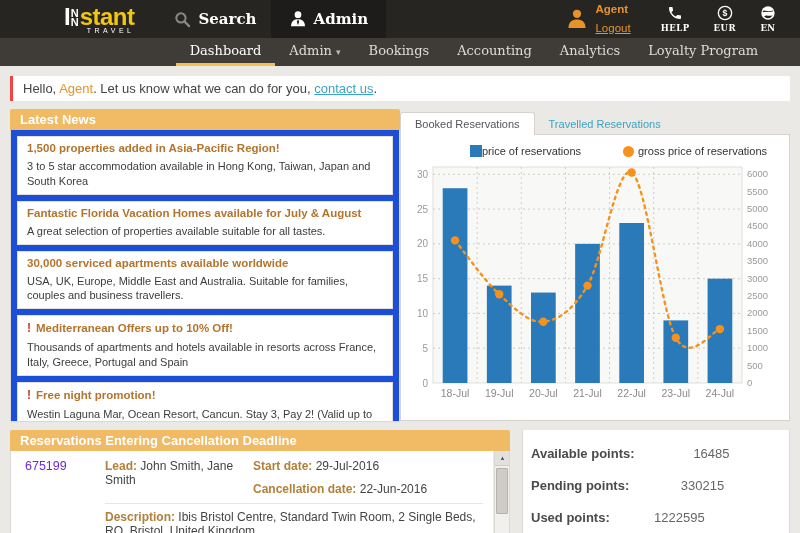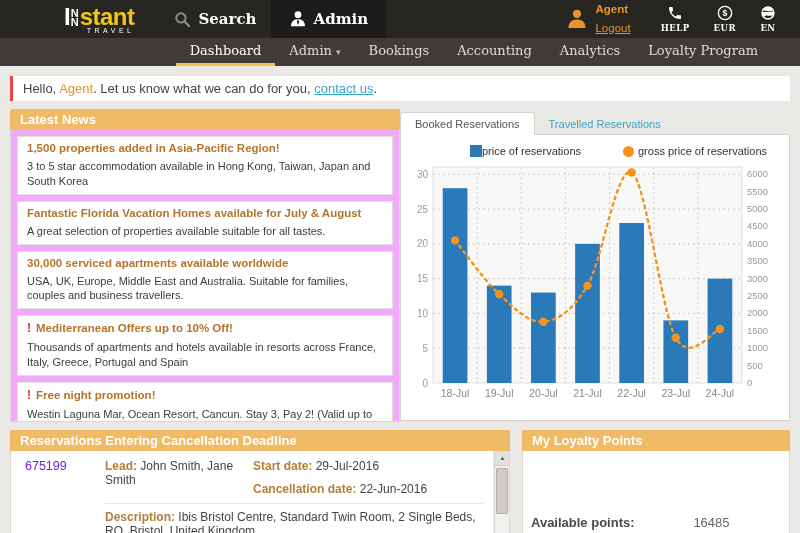--- a/index.html
+++ b/index.html
@@ -38,21 +38,21 @@
   .greeting { background:#fff; border-left:3px solid #ef4444; padding:5px 10px; font-size:13px; color:#444; white-space:pre-wrap; }
   .greeting .agent-hl { color:#e8932a; }
   .greeting a { color:#3aa3c4; cursor:pointer; text-decoration:underline; }
 
   .content-row { display:flex; gap:0; margin-top:8px; align-items:flex-start; }
 
   .panel-head { background:#f1ba64; color:#fff; font-weight:700; font-size:13px; padding:4px 10px; border-radius:2px 2px 0 0; height:21px; line-height:13px; }
 
   
   .news-panel { width:390px; }
-  .news-body { background:#f0abfc; border:1px solid #dcd9d5; border-top:none; height:292px; padding:6px; display:flex; flex-direction:column; gap:6px; overflow:hidden; }
+  .news-body { background:#1d4ed8; border:1px solid #dcd9d5; border-top:none; height:292px; padding:6px; display:flex; flex-direction:column; gap:6px; overflow:hidden; }
   .news-card { background:#fff; border:1px solid #e3e0dc; padding:5px 9px; }
   .news-title { color:#b5742c; font-weight:700; font-size:11.5px; }
   .news-text { color:#3c3c3c; font-size:11px; line-height:1.35; margin-top:5px; }
   .bang { color:#cc3b22; font-weight:800; font-size:12px; margin-right:5px; }
 
   
   .chart-panel { flex:1; }
   .tab-row { display:flex; align-items:flex-end; height:26px; }
   .tab { font-size:11px; padding:5px 14px; cursor:pointer; }
   .tab.active { background:#fff; border:1px solid #d6d3cf; border-bottom:none; border-radius:3px 3px 0 0; color:#555; }
@@ -74,21 +74,21 @@
   .res-dates div + div { margin-top:9px; }
   .res-desc { grid-column:2 / 4; border-top:1px solid #eae7e3; margin-top:7px; padding-top:6px; }
   .scrollbar { position:absolute; top:0; right:0; width:15px; height:100%; background:#f1f0ee; border-left:1px solid #dcd9d5; }
   .scroll-btn { width:15px; height:15px; background:#e3e1de; border-bottom:1px solid #cfccc7; font-size:6px; color:#555; text-align:center; line-height:15px; cursor:pointer; }
   .scroll-thumb { position:absolute; top:17px; left:1px; width:12px; height:46px; background:#cfccc7; border:1px solid #b5b2ad; border-radius:1px; cursor:pointer; }
 
   .loyalty-panel { flex:1; }
   .loyalty-body { background:#fff; border:1px solid #dcd9d5; border-top:none; height:160px; padding:16px 8px 0 8px; }
   .loy-row { display:flex; align-items:baseline; margin-bottom:17px; }
   .loy-label { font-size:13px; font-weight:700; color:#4a4a4a; }
-  .loy-value { width:95px; text-align:right; font-size:13px; color:#666; margin-right:28px;margin-top:48px; }
+  .loy-value { width:95px; text-align:right; font-size:13px; color:#666; margin-right:28px; }
 
   svg text { font-family:"Liberation Sans", sans-serif; }
 </style>
 </head>
 <body>
 
 <header class="topbar">
   <div class="logo">
     <div class="logo-main">
       <span class="logo-i">I</span>
@@ -289,21 +289,20 @@
         </div>
 
         <div class="scrollbar">
           <div class="scroll-btn">▲</div>
           <div class="scroll-thumb"></div>
         </div>
       </div>
     </section>
 
     <section class="loyalty-panel">
-      <div class="panel-head">My Loyalty Points</div>
       <div class="loyalty-body">
         <div class="loy-row">
           <span class="loy-label">Available points:</span>
           <span class="loy-value">16485</span>
         </div>
         <div class="loy-row">
           <span class="loy-label">Pending points:</span>
           <span class="loy-value">330215</span>
         </div>
         <div class="loy-row">

